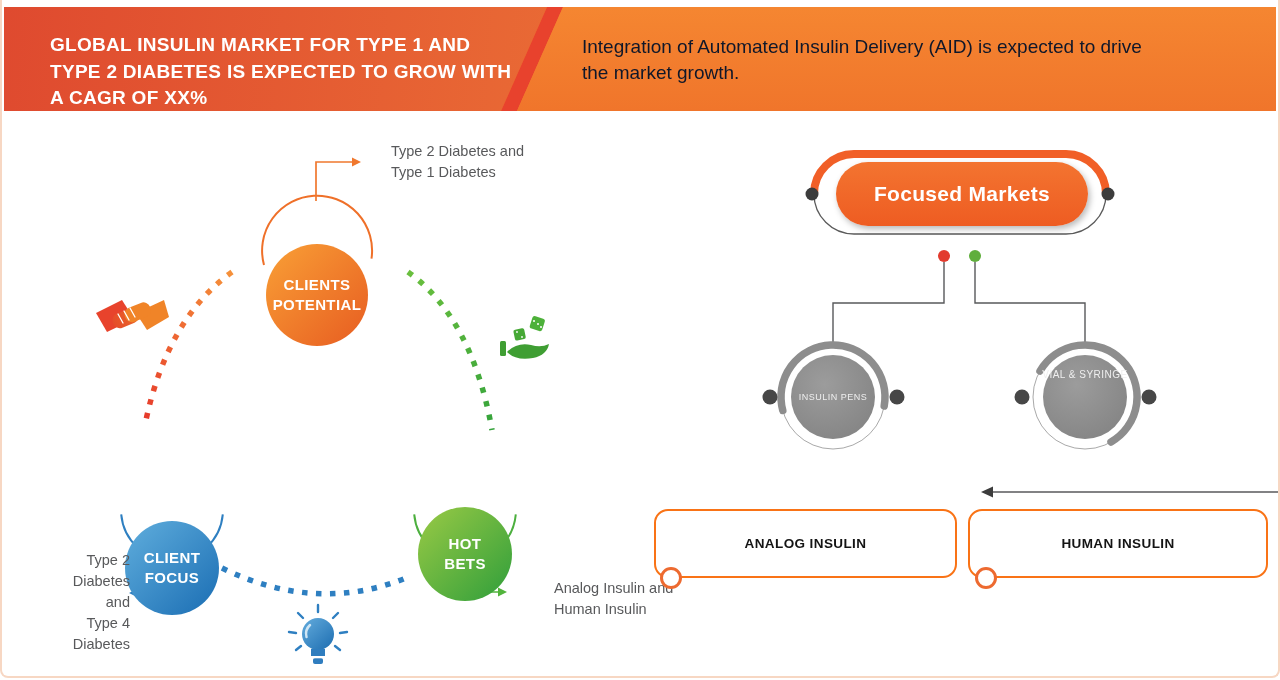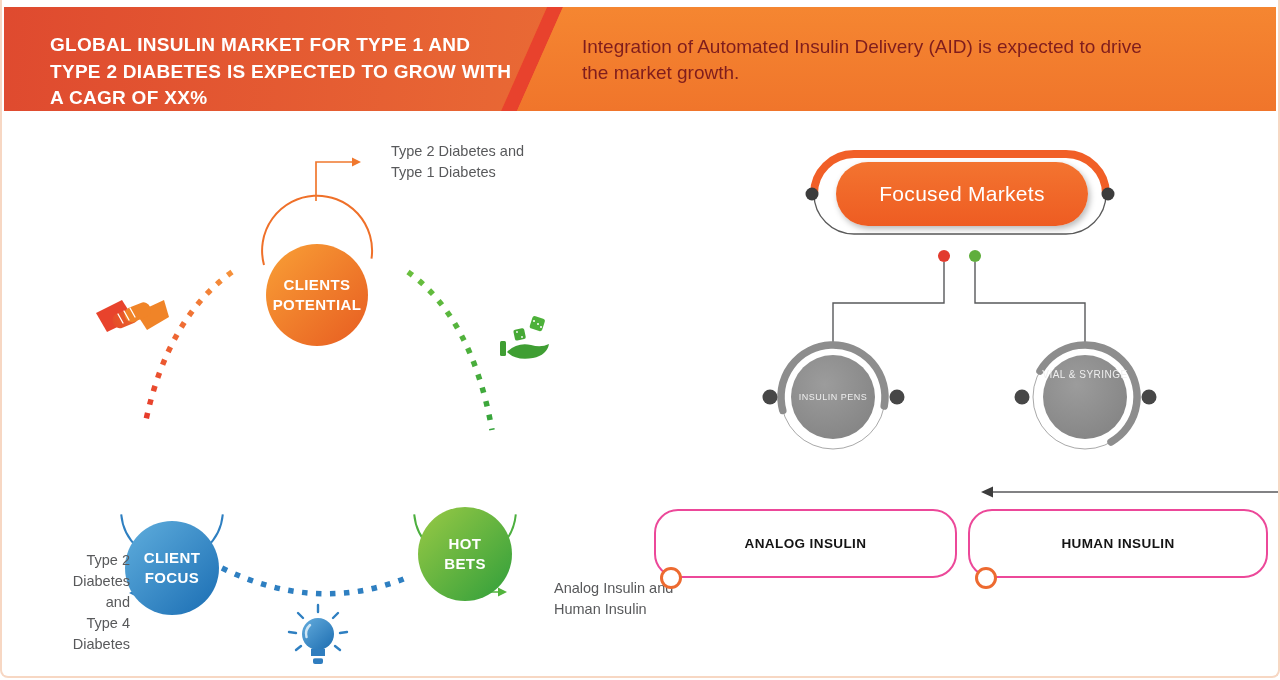--- a/index.html
+++ b/index.html
@@ -7,21 +7,21 @@
   body { font-family:"Liberation Sans", sans-serif; }
   .canvas { position:relative; width:1280px; height:680px; background:#fff; overflow:hidden; }
 
   
   .banner { position:absolute; left:4px; top:7px; width:1272px; height:104px; overflow:hidden; background:#f27b2c;padding-left:16px; }
   .banner-left  { position:absolute; inset:0; background:linear-gradient(95deg,#df4a2f,#f6933c); clip-path:polygon(0 0,543px 0,497px 100%,0 100%); }
   .banner-stripe{ position:absolute; inset:0; background:#e8422d; clip-path:polygon(543px 0,559px 0,513px 100%,497px 100%); }
   .banner-right { position:absolute; inset:0; background:linear-gradient(180deg,#f58631,#f0752b); clip-path:polygon(559px 0,100% 0,100% 100%,513px 100%); }
   .banner-headline { position:absolute; left:46px; top:25px; width:470px; color:#fff; font-weight:bold;
                      font-size:19px; line-height:1.4; letter-spacing:.3px; white-space:pre-line; }
-  .banner-subtext  { position:absolute; left:578px; top:27px; width:620px; color:#7f1d1d;
+  .banner-subtext  { position:absolute; left:578px; top:27px; width:620px; color:#0f172a;
                      font-size:19px; line-height:1.35; white-space:pre-line; }
 
   
   svg.overlay { position:absolute; left:0; top:0; pointer-events:none; }
 
   
   .big-circle { position:absolute; border-radius:50%; display:flex; align-items:center; justify-content:center;
                 color:#fff; text-align:center; font-weight:bold; letter-spacing:.4px; white-space:pre-line;margin-top:44px; }
   .c-orange { left:266px; top:200px; width:102px; height:102px; font-size:15px; line-height:1.35;
               background:linear-gradient(135deg,#f9a036,#e75c21); }
@@ -31,29 +31,29 @@
               background:linear-gradient(135deg,#9aca45,#2f9e3b); }
 
   .callout { position:absolute; color:#58595b; font-size:14.5px; line-height:1.45; white-space:pre-line; }
   .callout-top { left:367px; top:141px; text-align:left;margin-left:24px; }
   .callout-left { left:26px; top:550px; width:104px; text-align:right; }
   .callout-hotbets { left:518px; top:578px; text-align:left;margin-left:36px; }
 
   
   .pill { position:absolute; left:836px; top:162px; width:252px; height:64px; border-radius:32px;
           background:linear-gradient(180deg,#f37430,#ee5c22); box-shadow:2px 3px 6px rgba(0,0,0,.28);
-          display:flex; align-items:center; justify-content:center; color:#fff; font-weight:normal;
+          display:flex; align-items:center; justify-content:center; color:#fff; font-weight:bold;
           font-size:21px; letter-spacing:.3px; }
   .node-label { position:absolute; width:100px; text-align:center; color:#efefef; letter-spacing:.5px; }
   .node-label.pens { left:783px; top:392px; font-size:9px; }
   .node-label.vial { left:1035px; top:369px; font-size:10px; }
 
   
   .opps-heading { position:absolute; left:653px; top:481px; color:#4b4b4d; font-size:17.5px; letter-spacing:.2px; }
-  .opp-box { position:absolute; top:509px; height:69px; background:#fff; border:2px solid #ec4899; border-radius:24px;
+  .opp-box { position:absolute; top:509px; height:69px; background:#fff; border:2px solid #f97316; border-radius:14px;
              display:flex; align-items:center; justify-content:center; color:#141414; font-weight:bold;
              font-size:13.5px; letter-spacing:.4px; }
   .opp-box.b1 { left:654px; width:303px; }
   .opp-box.b2 { left:968px; width:300px; }
   .opp-dot { position:absolute; top:567px; width:22px; height:22px; border-radius:50%; background:#fff;
              border:3.5px solid #ed6a30; }
   .opp-dot.d1 { left:660px; }
   .opp-dot.d2 { left:975px; }
 
   

